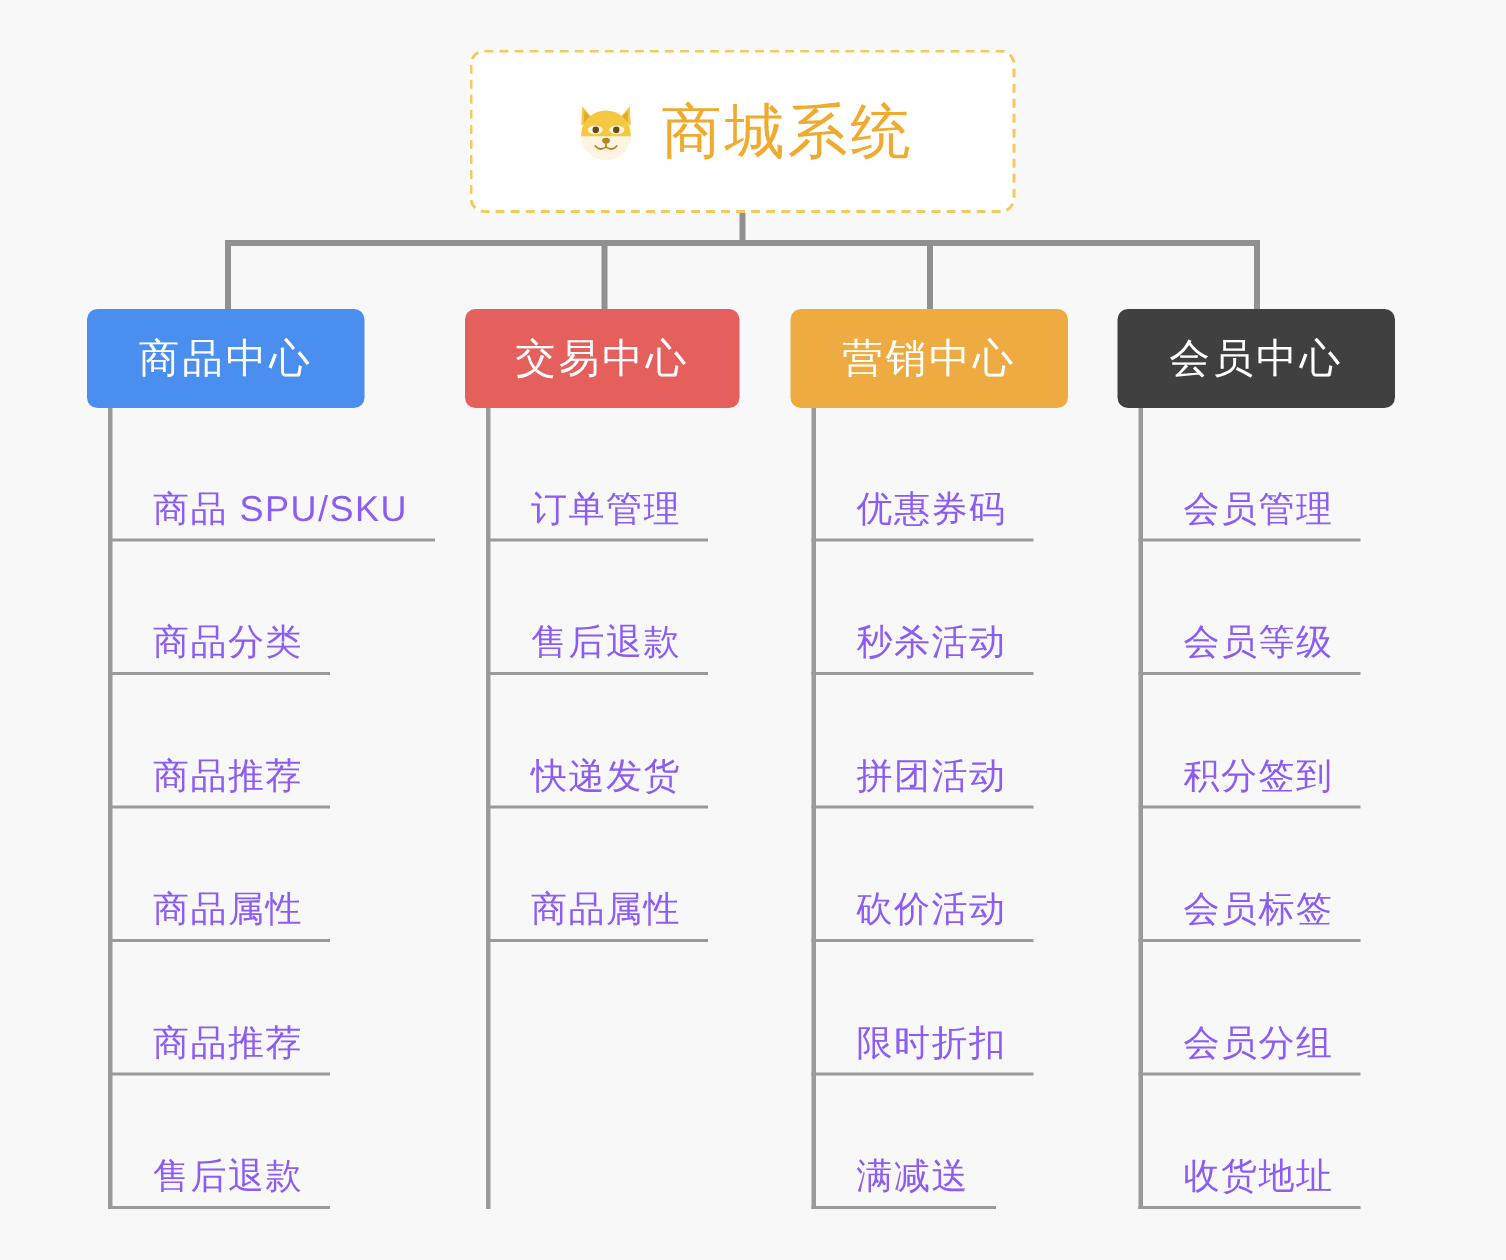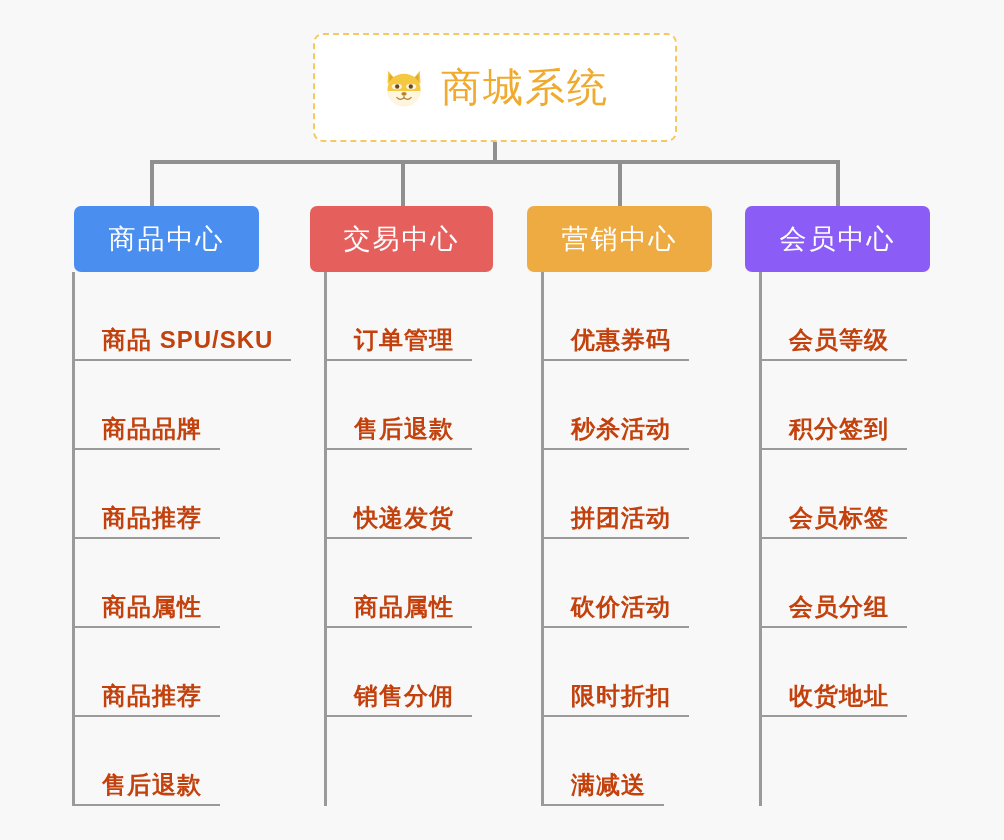--- a/index.html
+++ b/index.html
@@ -116,25 +116,24 @@
   }
   .leaf-label-wrap {
     position: relative;
     display: inline-block;
     padding: 0 18px 6px 30px;
     border-bottom: 2px solid #9a9a9a;
     margin-left: 14px;
   }
   .leaf-label {
     font-size: 24px;
-    color: #c2410c;
+    color: #8b5cf6;
     letter-spacing: 1px;
     white-space: nowrap;
     line-height: 1.1;
-    font-weight: bold;
   }
 </style>
 </head>
 <body>
 
 <div id="mindmap">
 
   <div class="root-node">
     <span class="root-emoji">
       <svg viewBox="0 0 64 64" width="46" height="46" aria-hidden="true">
@@ -158,30 +157,30 @@
   </div>
 
   <div class="conn-root-stem"></div>
   <div class="conn-bus"></div>
   <div class="conn-drop" style="left:150px"></div>
   <div class="conn-drop" style="left:401px"></div>
   <div class="conn-drop" style="left:618px"></div>
   <div class="conn-drop" style="left:836px"></div>
 
 <div class="column" style="left: 58px; width: 185px;">
-      <div class="cat-box" style="background: rgb(74, 142, 240); width: 185px; margin-left: 16px;">
+      <div class="cat-box" style="background: rgb(74, 142, 240); width: 185px;">
         <span>商品中心</span>
       </div>
       <div class="leaf-stem" style="left: 14px; top: 66px; height: 534px;"></div>
       <div class="leaf-list">
         <div class="leaf-item">
           <div class="leaf-label-wrap"><span class="leaf-label">商品 SPU/SKU</span></div>
         </div>
         <div class="leaf-item">
-          <div class="leaf-label-wrap"><span class="leaf-label">商品品牌</span></div>
+          <div class="leaf-label-wrap"><span class="leaf-label">商品分类</span></div>
         </div>
         <div class="leaf-item">
           <div class="leaf-label-wrap"><span class="leaf-label">商品推荐</span></div>
         </div>
         <div class="leaf-item">
           <div class="leaf-label-wrap"><span class="leaf-label">商品属性</span></div>
         </div>
         <div class="leaf-item">
           <div class="leaf-label-wrap"><span class="leaf-label">商品推荐</span></div>
         </div>
@@ -201,23 +200,20 @@
         </div>
         <div class="leaf-item">
           <div class="leaf-label-wrap"><span class="leaf-label">售后退款</span></div>
         </div>
         <div class="leaf-item">
           <div class="leaf-label-wrap"><span class="leaf-label">快递发货</span></div>
         </div>
         <div class="leaf-item">
           <div class="leaf-label-wrap"><span class="leaf-label">商品属性</span></div>
         </div>
-        <div class="leaf-item">
-          <div class="leaf-label-wrap"><span class="leaf-label">销售分佣</span></div>
-        </div>
       </div>
     </div>
     <div class="column" style="left: 527px; width: 185px;">
       <div class="cat-box" style="background: rgb(238, 171, 66); width: 185px;">
         <span>营销中心</span>
       </div>
       <div class="leaf-stem" style="left: 14px; top: 66px; height: 534px;"></div>
       <div class="leaf-list">
         <div class="leaf-item">
           <div class="leaf-label-wrap"><span class="leaf-label">优惠券码</span></div>
@@ -233,26 +229,29 @@
         </div>
         <div class="leaf-item">
           <div class="leaf-label-wrap"><span class="leaf-label">限时折扣</span></div>
         </div>
         <div class="leaf-item">
           <div class="leaf-label-wrap"><span class="leaf-label">满减送</span></div>
         </div>
       </div>
     </div>
     <div class="column" style="left: 745px; width: 185px;">
-      <div class="cat-box" style="background: #8b5cf6; width: 185px;">
+      <div class="cat-box" style="background: #404040; width: 185px;">
         <span>会员中心</span>
       </div>
       <div class="leaf-stem" style="left: 14px; top: 66px; height: 534px;"></div>
       <div class="leaf-list">
         <div class="leaf-item">
+          <div class="leaf-label-wrap"><span class="leaf-label">会员管理</span></div>
+        </div>
+        <div class="leaf-item">
           <div class="leaf-label-wrap"><span class="leaf-label">会员等级</span></div>
         </div>
         <div class="leaf-item">
           <div class="leaf-label-wrap"><span class="leaf-label">积分签到</span></div>
         </div>
         <div class="leaf-item">
           <div class="leaf-label-wrap"><span class="leaf-label">会员标签</span></div>
         </div>
         <div class="leaf-item">
           <div class="leaf-label-wrap"><span class="leaf-label">会员分组</span></div>

